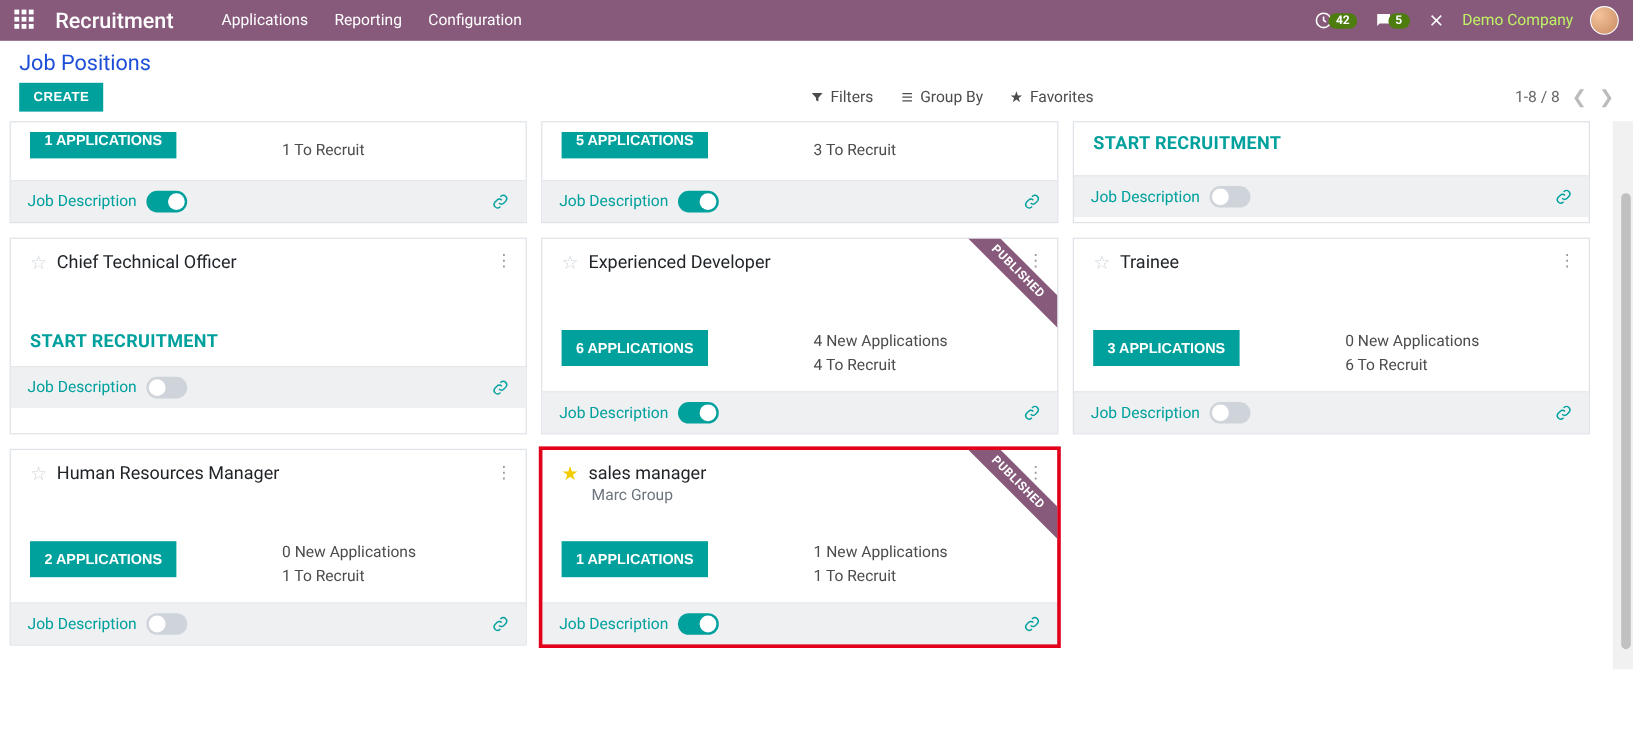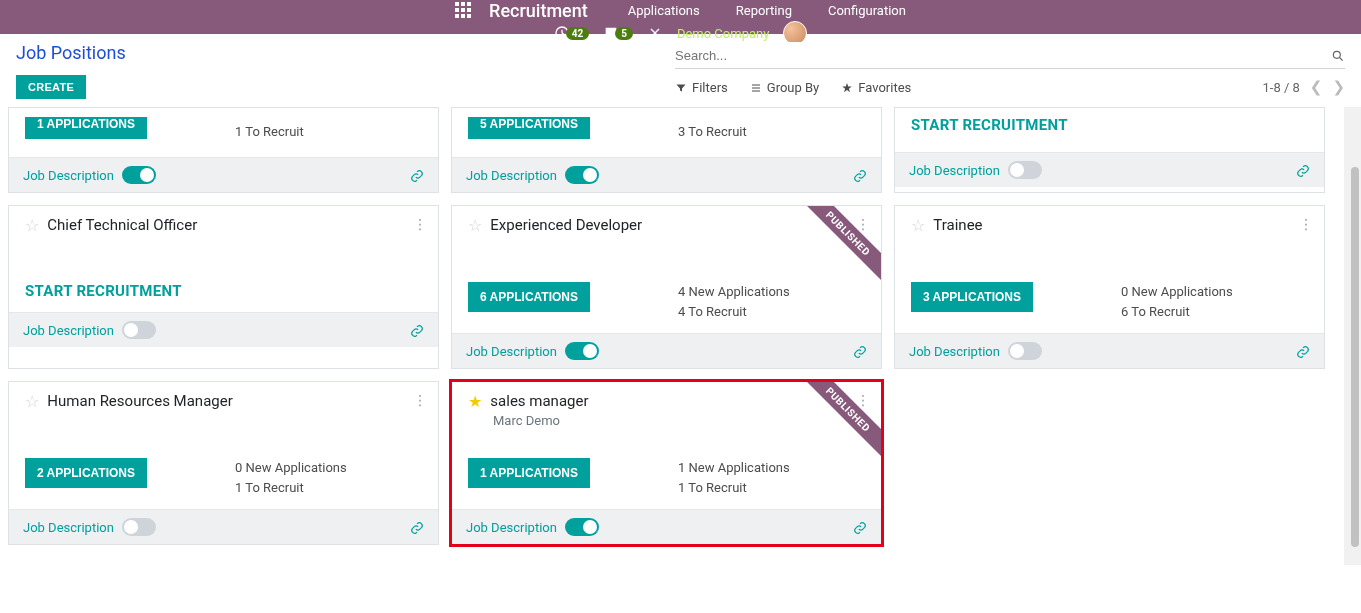--- a/index.html
+++ b/index.html
@@ -1,24 +1,24 @@
 <!DOCTYPE html>
 <html><head>
 <meta charset="utf-8">
 <style>
 * { box-sizing: border-box; margin: 0; padding: 0; }
 body { font-family: -apple-system, BlinkMacSystemFont, "Segoe UI", Roboto, Arial, sans-serif; font-size: 13px; color: #4c4c4c; background: #fff; width: 1361px; }
 
 
-.navbar { background: #875a7b; color: #fff; height: 34px; display: flex; align-items: center; padding: 0 12px; justify-content: space-between; flex-direction: column; }
+.navbar { background: #875a7b; color: #fff; height: 34px; display: flex; align-items: center; padding: 0 12px; justify-content: space-between; }
 .navbar-left { display: flex; align-items: center; gap: 16px; }
 .apps-icon { width: 18px; height: 18px; display: grid; grid-template-columns: repeat(3,4px); grid-template-rows: repeat(3,4px); gap: 2px; cursor: pointer; }
 .apps-icon span { background:#fff; }
 .brand { font-size: 18px; font-weight: 500; }
-.nav-menu { display:flex; gap:36px; margin-left: 24px; }
+.nav-menu { display:flex; gap:22px; margin-left: 24px; }
 .nav-menu a { color:#fff; text-decoration:none; font-size:13px; cursor:pointer; }
 .navbar-right { display:flex; align-items:center; gap:14px; }
 .badge-pill { position:relative; display:flex; align-items:center; cursor:pointer; }
 .badge-count { background:#4d7c0f; color:#fff; font-size:10px; font-weight:700; padding:1px 6px; border-radius:8px; margin-left:-4px; }
 .icon-white { color:#fff; }
 .avatar { width:24px; height:24px; border-radius:50%; background: radial-gradient(circle at 30% 30%, #f4c29a, #c98b60); border:1px solid #fff; }
 
 
 .control-row { display:flex; justify-content:space-between; align-items:flex-start; padding: 8px 16px 0 16px; }
 .page-title { font-size:18px; color:#1d4ed8; font-weight:400; }
@@ -117,29 +117,20 @@
           <path d="M6 6l12 12M6 18L18 6"></path>
         </svg>
     </span>
     <span style="color:#bef264;">Demo Company</span>
     <div class="avatar"></div>
   </div>
 </div>
 
 <div class="control-row">
   <div class="page-title">Job Positions</div>
-  <div class="search-wrap">
-    <input type="text" placeholder="Search..." style="">
-    <span class="mag">
-      <svg width="14" height="14" viewBox="0 0 24 24" fill="none" stroke="#666" stroke-width="2">
-          <circle cx="10" cy="10" r="6"></circle>
-          <path d="M15 15l5 5"></path>
-        </svg>
-    </span>
-  </div>
 </div>
 
 <div class="toolbar-row">
   <button class="create-btn">CREATE</button>
   <div class="filter-bar">
     <div class="filter-group">
       <div class="filter-item">
         <span><svg width="12" height="12" viewBox="0 0 24 24" fill="#4c4c4c">
               <path d="M3 5h18l-7 8v6l-4-2v-4z"></path>
             </svg></span>
@@ -357,21 +348,21 @@
     <div class="ribbon">
             <span>PUBLISHED</span>
           </div>
     <div class="card-body">
       <span class="kebab">⋮</span>
       <div class="card-top-row">
         <div class="card-head">
                 <span class="star on">★</span>
                 <span class="ctitle">sales manager</span>
               </div>
-        <div class="subtext">Marc Demo</div>
+        <div class="subtext">Marc Group</div>
       </div>
       <div class="card-stats">
         <div class="left-col"><button class="app-btn">1 APPLICATIONS</button></div>
         <div class="stat-lines">
           <div>1 New Applications</div>
           <div>1 To Recruit</div>
         </div>
       </div>
     </div>
     <div class="card-foot">

